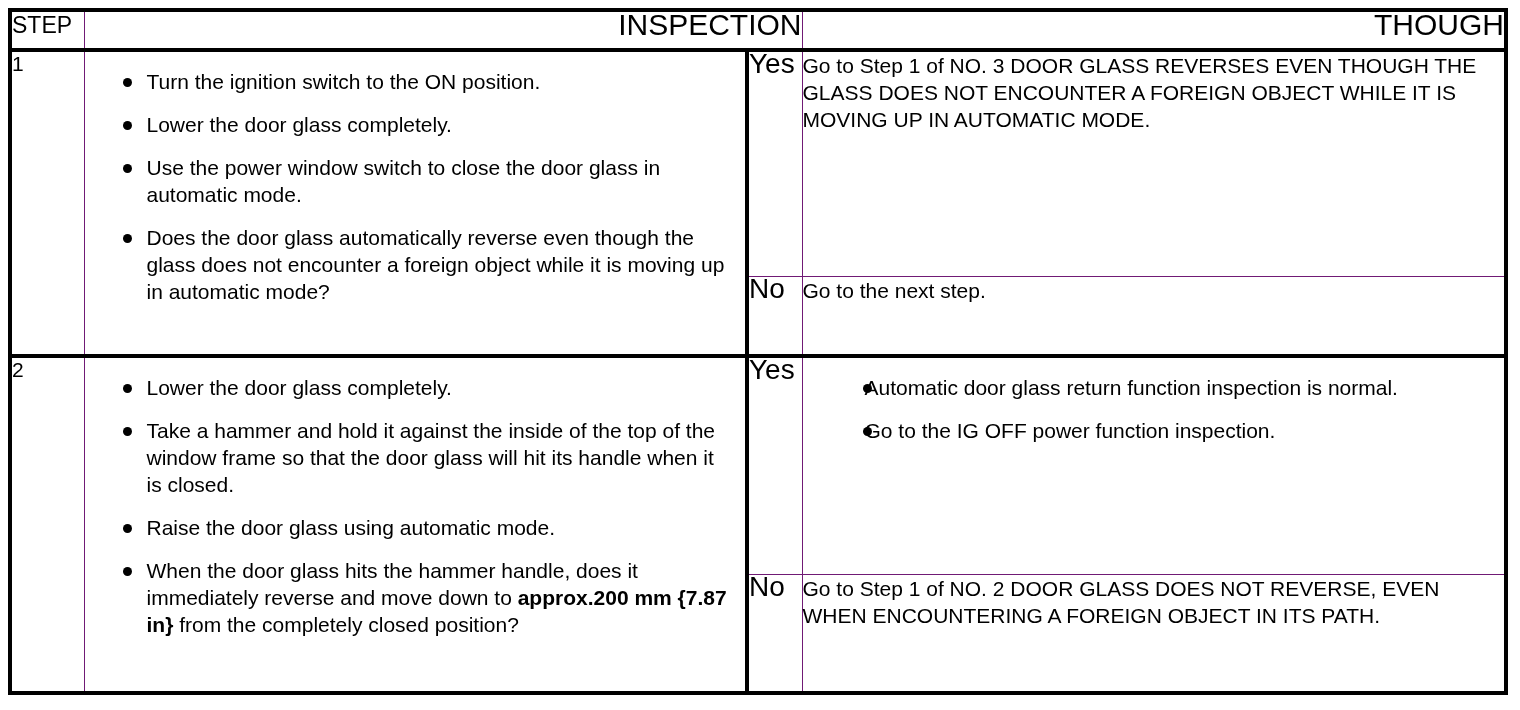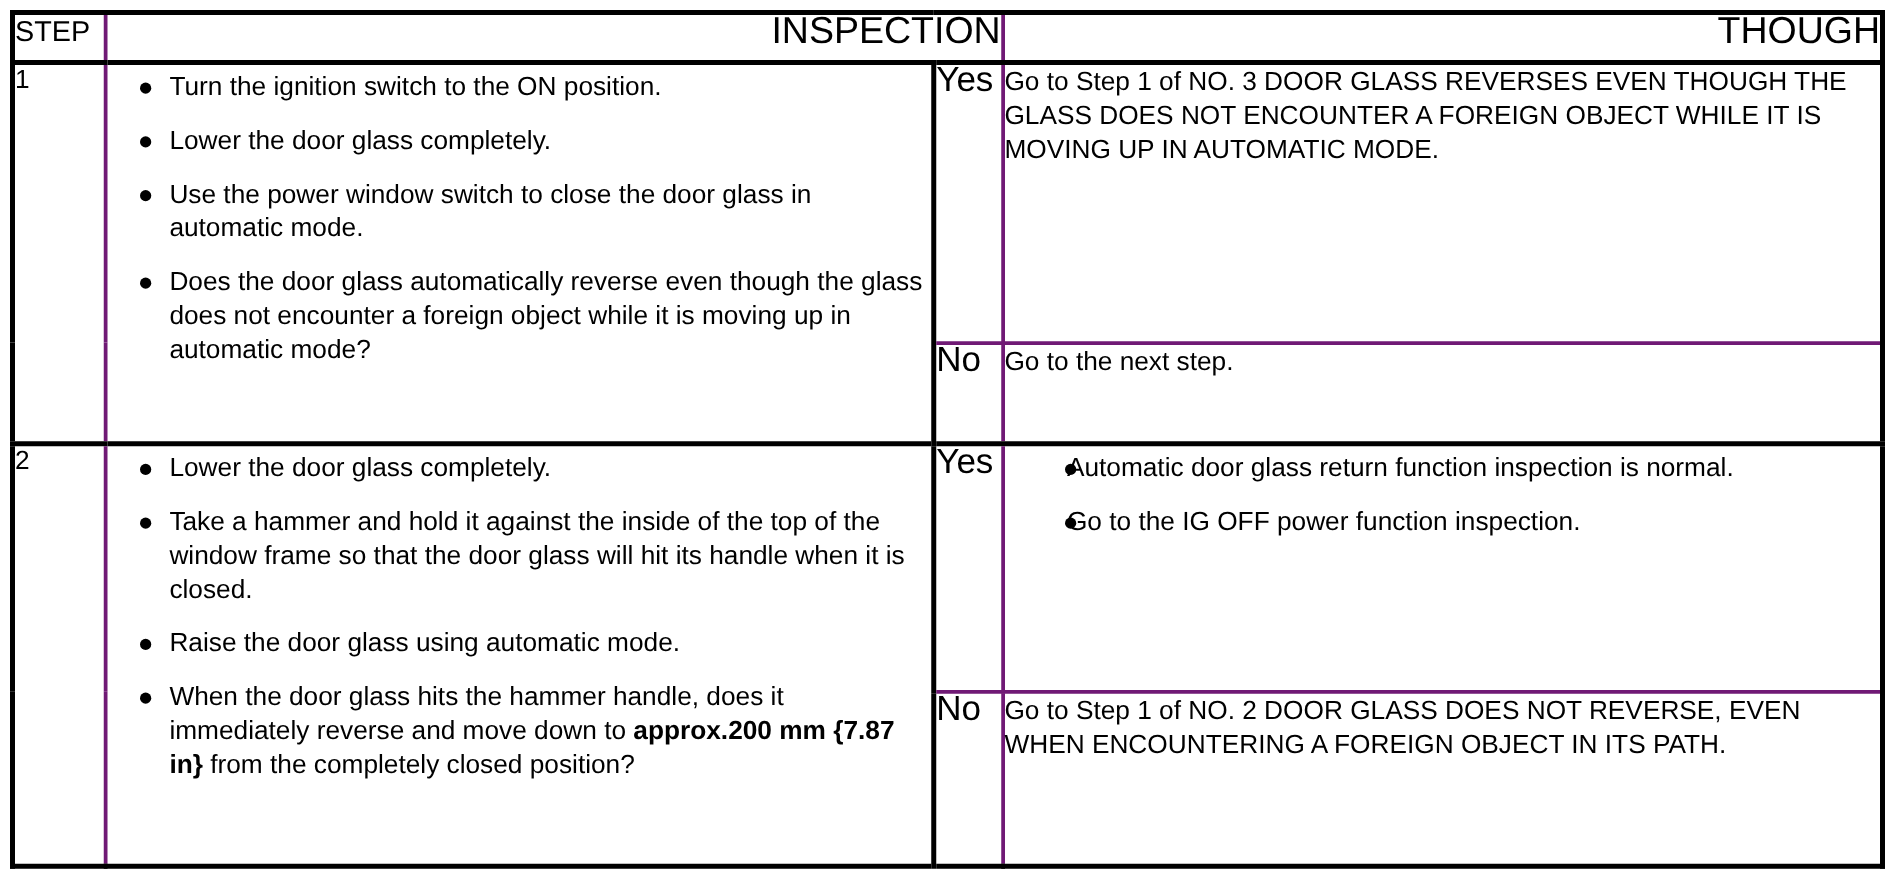--- a/index.html
+++ b/index.html
@@ -26,21 +26,21 @@
 
   table.diag {
     border-collapse: collapse;
     table-layout: fixed;
     width: 1500px;
     height: 687px;
     border: 4px solid #000;
   }
 
   table.diag td, table.diag th {
-    border: 3px solid #701a75;
+    border: 1px solid #701a75;
     vertical-align: top;
     padding: 0;
     font-weight: normal;
   }
 
   
   col.c-step   { width: 74px; }
   col.c-insp   { width: 663px; }
   col.c-yn     { width: 55px; }
   col.c-action { width: 704px; }
@@ -87,21 +87,21 @@
     white-space: nowrap;
   }
 
   td.action-cell {
     padding: 6px 8px 8px 8px;
   }
 
   
   ul.bullets {
     list-style: none;
-    margin: 4px;
+    margin: 16px;
     padding: 0;
   }
   ul.bullets > li {
     position: relative;
     padding-left: 46px;
     margin: 0 0 16px 0;
     font-size: 21px;
     line-height: 27px;
   }
   ul.bullets > li:last-child { margin-bottom: 0; }

